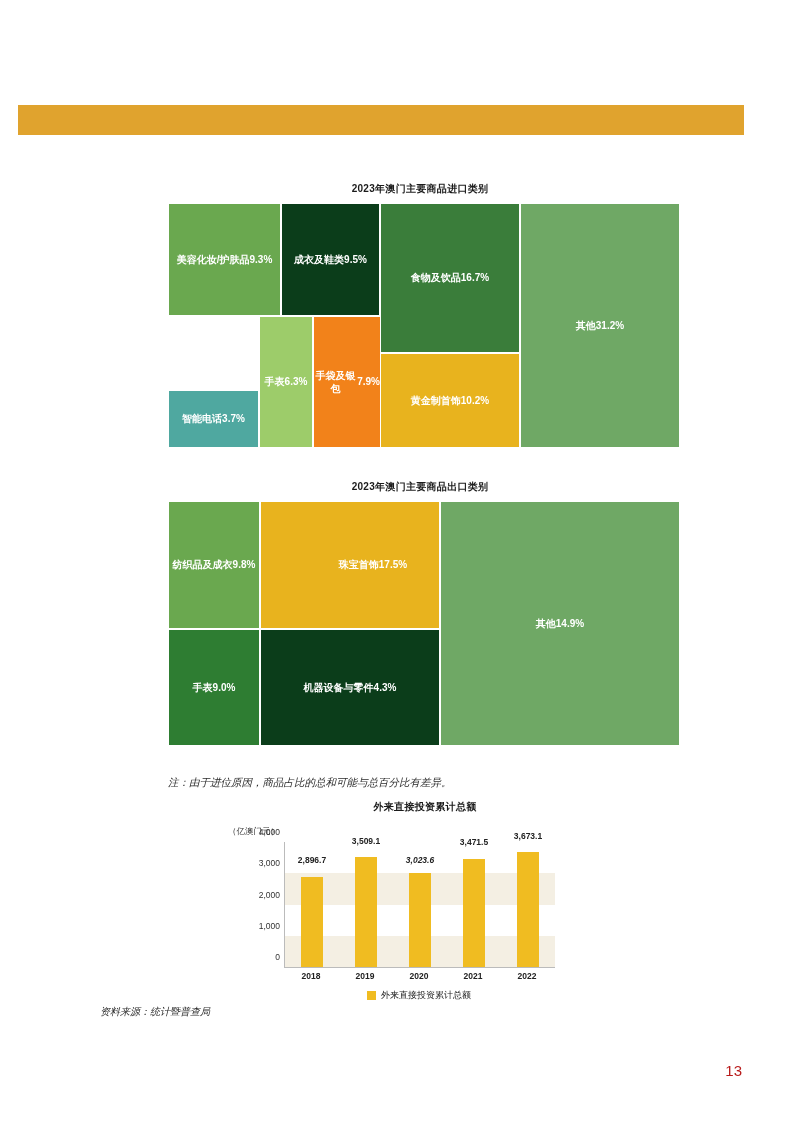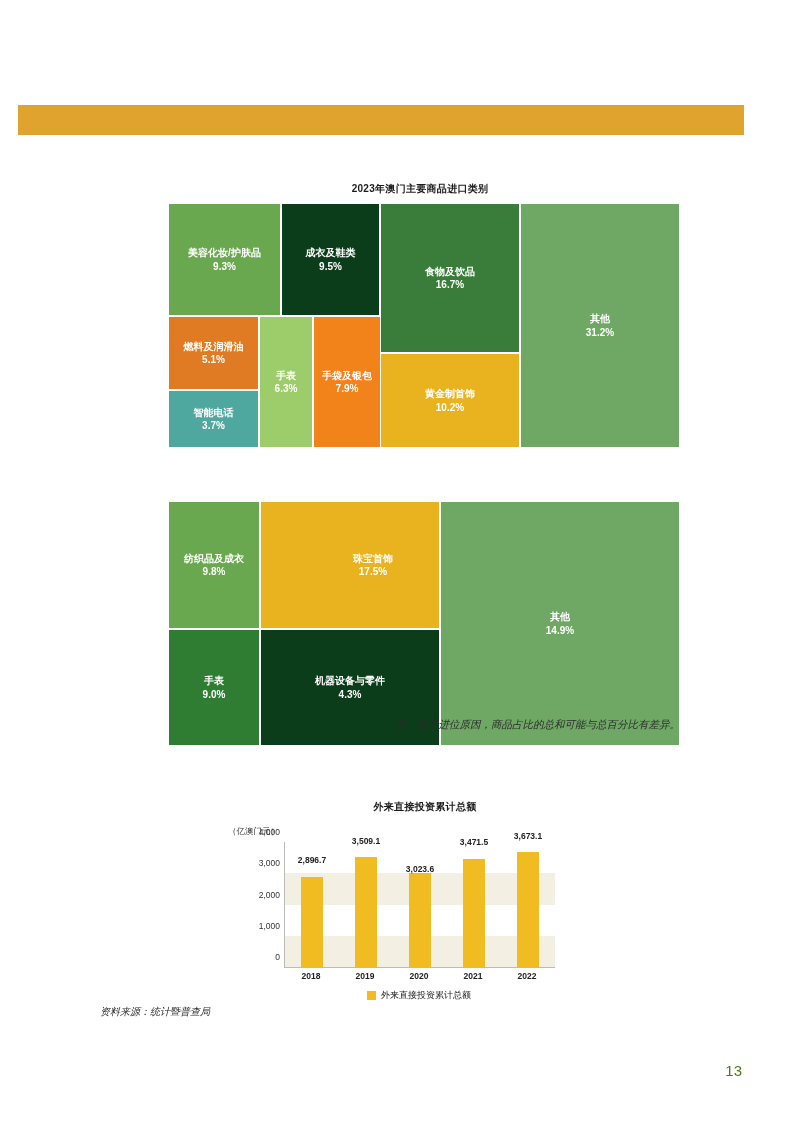--- a/index.html
+++ b/index.html
@@ -47,40 +47,40 @@
     display: block;
   }
   #import-map { left: 168px; top: 203px; width: 512px; height: 245px; }
   #export-map { left: 168px; top: 501px; width: 512px; height: 245px; }
 
   .tile {
     position: absolute;
     box-sizing: border-box;
     border: 1.2px solid #ffffff;
     display: flex;
-    flex-direction: column;
+    flex-direction: row;
     align-items: center;
     justify-content: center;
     text-align: center;
     color: #ffffff;
     font-size: 10px;
     font-weight: bold;
     line-height: 1.35;
     overflow: hidden;
   }
   .tile .tlabel { display: block; }
   .tile .tval { display: block; }
 
   
   .note {
     position: absolute;
     left: 168px;
-    top: 718px;
+    top: 776px;
     width: 512px;
-    text-align: right;
+    text-align: left;
     font-size: 10.5px;
     font-style: italic;
     color: #2b2b2b;
   }
 
   
   #fdi-wrap {
     position: absolute;
     left: 228px;
     top: 826px;
@@ -167,21 +167,21 @@
     font-size: 10px;
     font-style: italic;
     color: #2b2b2b;
   }
   
   .page-num {
     position: absolute;
     right: 52px;
     top: 1062px;
     font-size: 15px;
-    color: #4d7c0f;
+    color: #b91c1c;
   }
 </style>
 </head>
 <body>
 
 <div class="page">
 
   <div class="top-band"></div>
 
   <div class="chart-title" id="import-title">2023年澳门主要商品进口类别</div>
@@ -191,24 +191,20 @@
     <div class="tile" style="left:0px; top:0px; width:113px; height:113px; background:#6aa84f;">
       <span class="tlabel">美容化妆/护肤品</span>
       <span class="tval">9.3%</span>
     </div>
 
     <div class="tile" style="left:113px; top:0px; width:99px; height:113px; background:#0b3d1a;">
       <span class="tlabel">成衣及鞋类</span>
       <span class="tval">9.5%</span>
     </div>
 
-    <div class="tile" style="left:0px; top:113px; width:91px; height:74px; background:#e07b23;">
-      <span class="tlabel">燃料及润滑油</span>
-      <span class="tval">5.1%</span>
-    </div>
 
     <div class="tile" style="left:0px; top:187px; width:91px; height:58px; background:#4fa8a0;">
       <span class="tlabel">智能电话</span>
       <span class="tval">3.7%</span>
     </div>
 
     <div class="tile" style="left:91px; top:113px; width:54px; height:132px; background:#9dcc6a;">
       <span class="tlabel">手表</span>
       <span class="tval">6.3%</span>
     </div>
@@ -227,20 +223,21 @@
       <span class="tlabel">黄金制首饰</span>
       <span class="tval">10.2%</span>
     </div>
 
     <div class="tile" style="left:352px; top:0px; width:160px; height:245px; background:#6fa865;">
       <span class="tlabel">其他</span>
       <span class="tval">31.2%</span>
     </div>
   </div>
 
+  <div class="chart-title" id="export-title">2023年澳门主要商品出口类别</div>
 
   <div class="treemap" id="export-map">
 
     <div class="tile" style="left:0px; top:0px; width:92px; height:128px; background:#6aa84f;">
       <span class="tlabel">纺织品及成衣</span>
       <span class="tval">9.8%</span>
     </div>
 
     <div class="tile" style="left:0px; top:128px; width:92px; height:117px; background:#2e7d32;">
       <span class="tlabel">手表</span>
@@ -282,21 +279,21 @@
       <span class="ytick" style="bottom:125px;">4,000</span>
 
       <div class="bar" style="left:16px;  height:90.5px;"></div>
       <div class="bar" style="left:70px;  height:109.7px;"></div>
       <div class="bar" style="left:124px; height:94.5px;"></div>
       <div class="bar" style="left:178px; height:108.5px;"></div>
       <div class="bar" style="left:232px; height:114.8px;"></div>
 
       <span class="bar-val" style="left:27px;  bottom:92px;">2,896.7</span>
       <span class="bar-val" style="left:81px;  bottom:111px;">3,509.1</span>
-      <span class="bar-val" style="left:135px; bottom:83px;">3,023.6</span>
+      <span class="bar-val" style="left:135px; bottom:92px;font-style:italic;">3,023.6</span>
       <span class="bar-val" style="left:189px; bottom:110px;">3,471.5</span>
       <span class="bar-val" style="left:243px; bottom:116px;">3,673.1</span>
     </div>
 
     <span class="xtick" style="left:83px;">2018</span>
     <span class="xtick" style="left:137px;">2019</span>
     <span class="xtick" style="left:191px;">2020</span>
     <span class="xtick" style="left:245px;">2021</span>
     <span class="xtick" style="left:299px;">2022</span>
 

